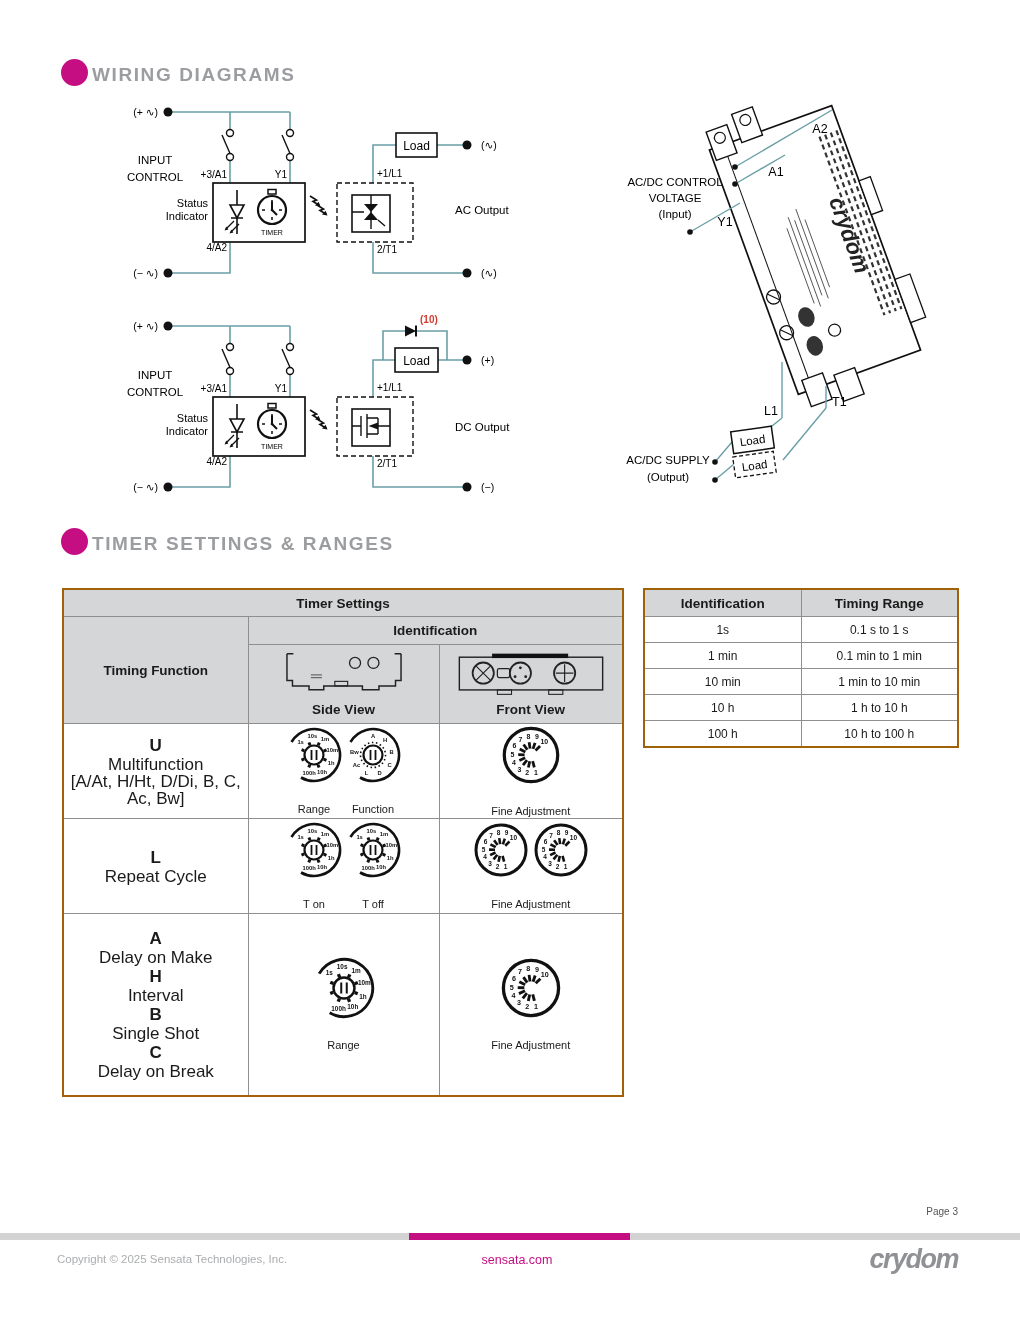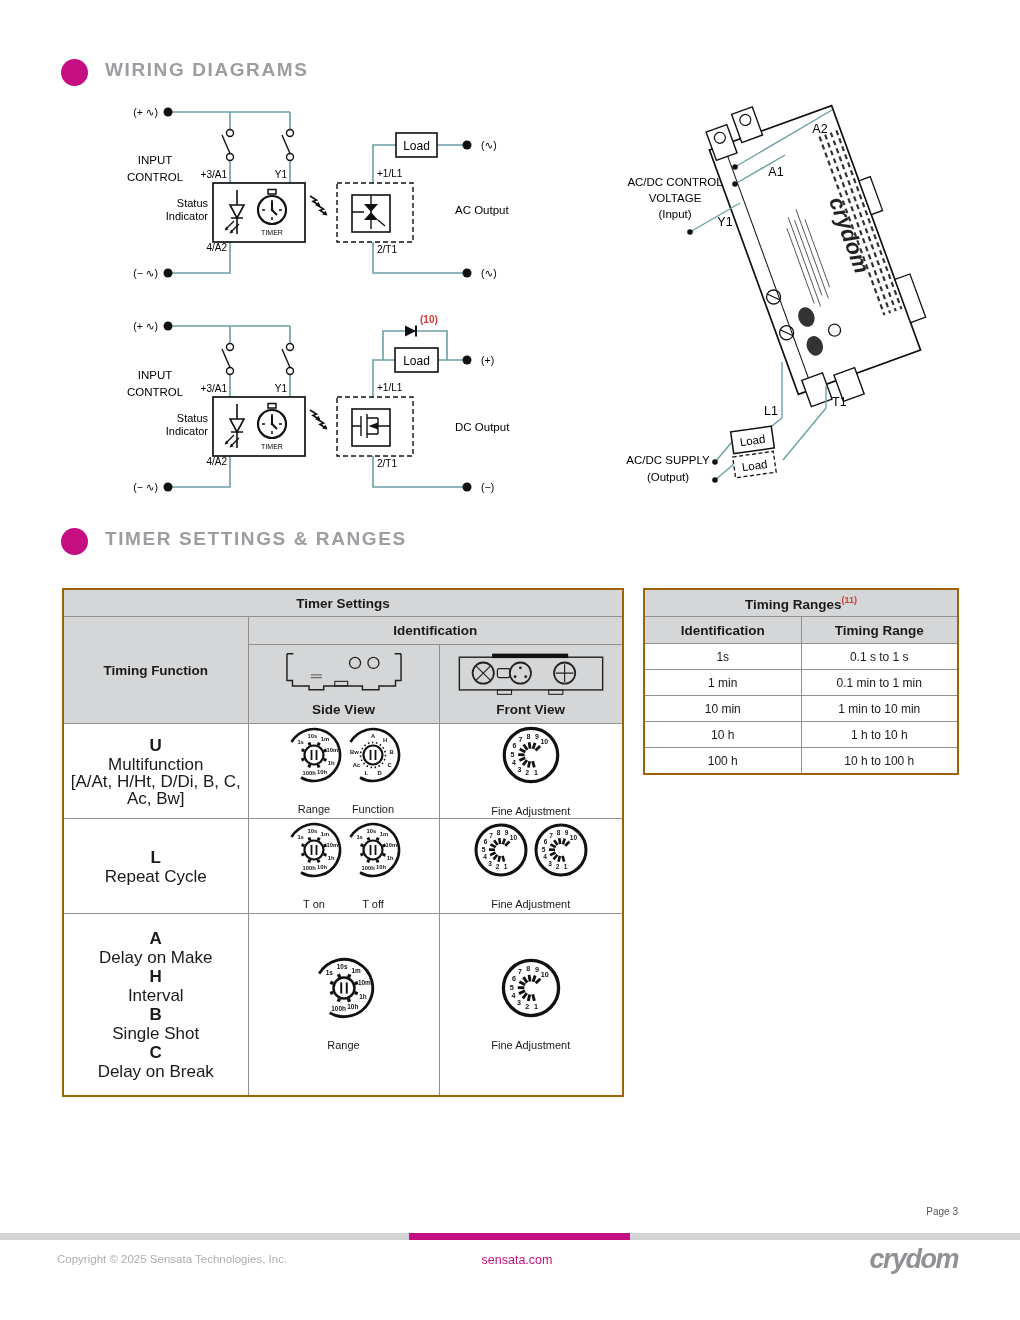--- a/index.html
+++ b/index.html
@@ -1,19 +1,19 @@
 <!DOCTYPE html>
 <html><head>
 <meta charset="utf-8">
 <style>
   html,body{margin:0;padding:0}
   body{width:1020px;height:1320px;position:relative;background:#fff;
        font-family:"Liberation Sans",sans-serif;color:#1a1a1a;overflow:hidden}
   svg text{font-family:"Liberation Sans",sans-serif}
-  .sec{position:absolute;display:flex;align-items:flex-start;gap:17px}
+  .sec{position:absolute;display:flex;align-items:flex-end;gap:4px}
   .sec .dot{width:27px;height:27px;border-radius:50%;background:#C50E82;flex:0 0 auto}
   .sec h2{font-size:19px;font-weight:bold;color:#9B9DA0;letter-spacing:1.6px;margin:0}
   .abs{position:absolute}
   
   .tbl{border-collapse:collapse;table-layout:fixed;width:100%;border:2px solid #a16207}
   .tbl th,.tbl td{border:1px solid #8f8f8f;text-align:center;vertical-align:middle;padding:0}
   .tbl th{font-size:13.5px;font-weight:bold}
   .hdr th,.hdr td{background:#D5D6D7}
   .t-title{height:26px}
   .views td{height:78px}
@@ -570,25 +570,20 @@
     </table>
 </div>
 
 <div class="abs" style="left:643px;top:588px;width:314px">
   <table class="tbl rt">
     <colgroup>
         <col style="width:157px">
         <col style="width:157px">
       </colgroup>
     <tbody>
-        <tr class="hdr">
-          <th colspan="2" class="t-title">
-      <span>Timing Ranges</span><sup class="red">(11)</sup>
-    </th>
-        </tr>
     <tr class="hdr">
       <th style="height:26px">Identification</th>
       <th>Timing Range</th>
     </tr>
     <tr>
       <td>1s</td>
       <td>0.1 s to 1 s</td>
         </tr>
     <tr>
       <td>1 min</td>

